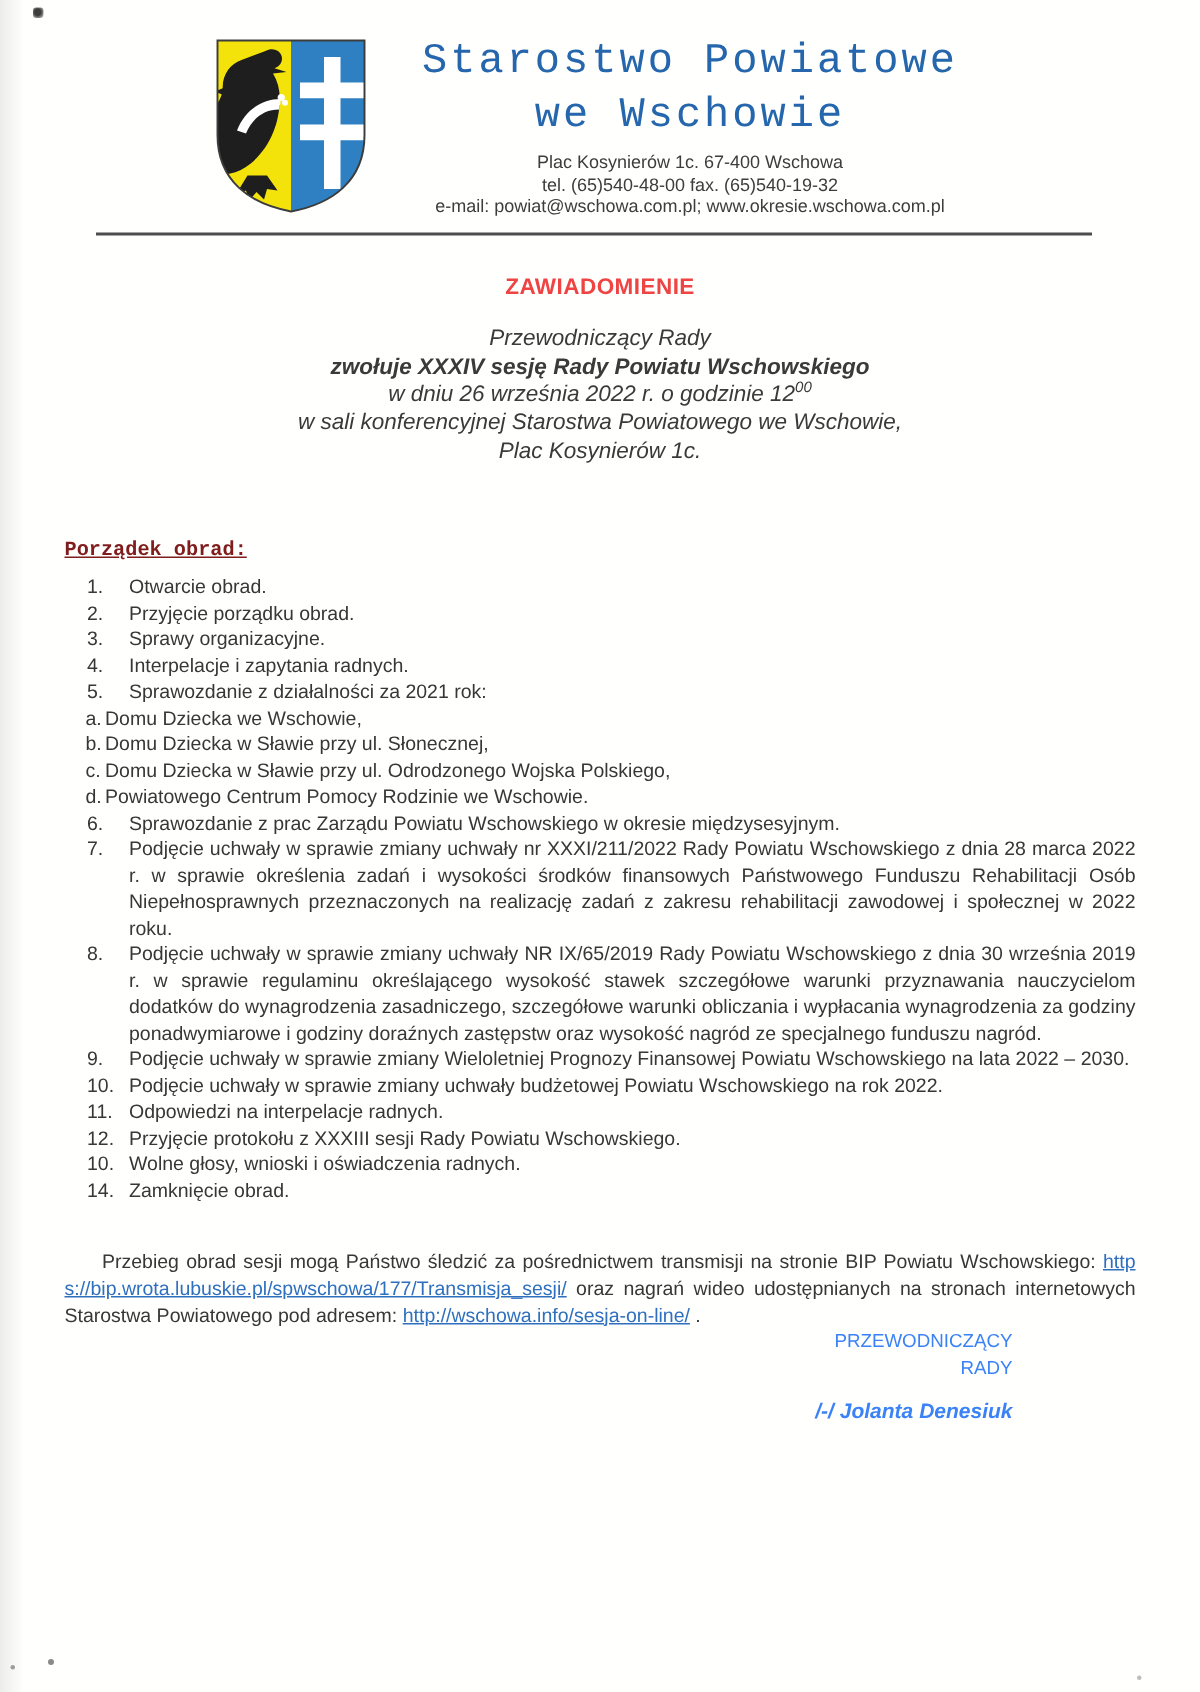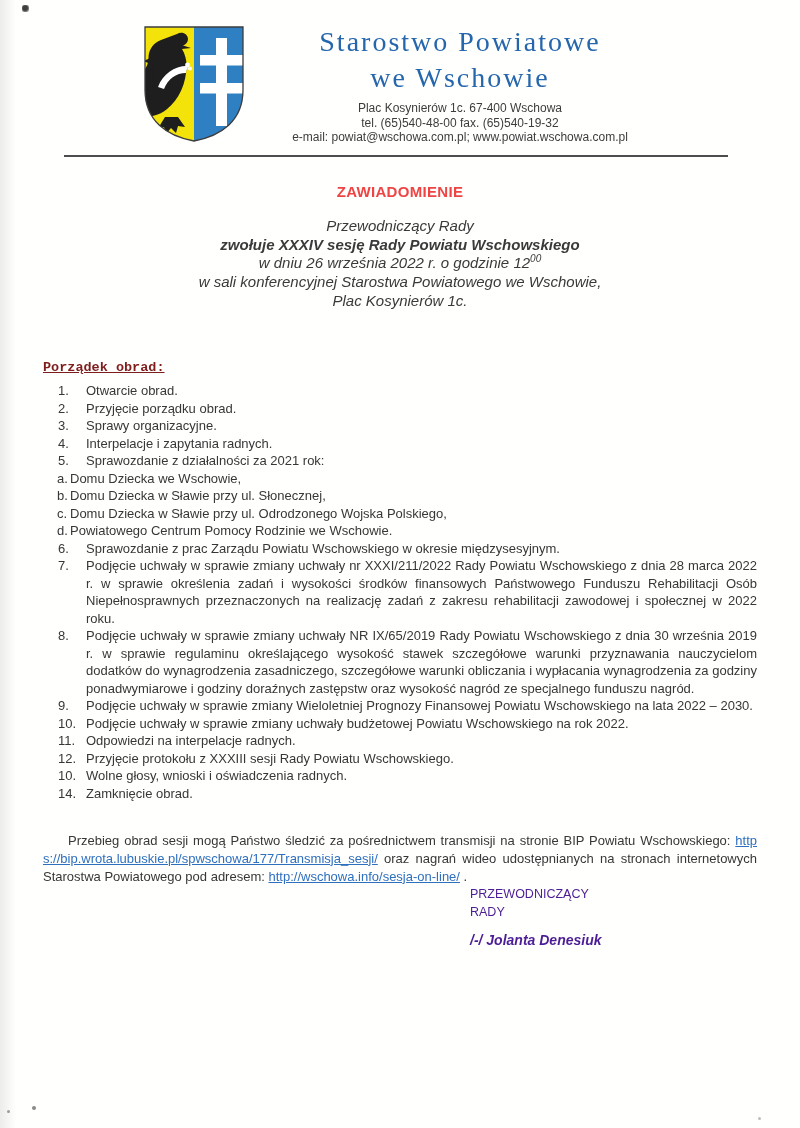--- a/index.html
+++ b/index.html
@@ -10,21 +10,21 @@
     color:#373737;
     -webkit-font-smoothing:antialiased;
   }
   .page { position:relative; width:800px; height:1128px; overflow:hidden; background:#fffffe; }
   .edge-shade { position:absolute; left:0; top:0; bottom:0; width:16px;
     background:linear-gradient(90deg, rgba(110,110,110,0.13), rgba(110,110,110,0)); }
 
   
   .crest { position:absolute; left:141px; top:24px; width:106px; height:121px; }
   .org-block { position:absolute; left:245px; top:24px; width:430px; text-align:center;
-    font-family:Liberation Serif, serif;
+    font-family:Liberation Mono, monospace;
     font-size:28px; line-height:36px; letter-spacing:2px; color:#2566ac; font-weight:normal; }
   .address-block { position:absolute; left:245px; top:101px; width:430px; text-align:center;
     font-size:12px; line-height:14.6px; color:#3d3d3d; }
   .rule { position:absolute; left:64px; top:155px; width:664px; height:2px; background:#4d4d4d; }
 
   
   .notice-title { position:absolute; left:43px; top:183px; width:714px; text-align:center;
     font-weight:bold; font-size:15px; letter-spacing:0.3px; color:#ef4444; }
   .intro { position:absolute; left:43px; top:217px; width:714px; text-align:center;
     font-style:italic; font-size:15px; line-height:18.7px; color:#3a3a3a; }
@@ -42,21 +42,21 @@
   .a-sub { display:flex; margin-left:14px; }
   .a-letter { flex:none; width:13px; }
   .a-sub .a-text { flex:1; }
 
   
   .broadcast { position:absolute; left:43px; top:832px; width:714px; margin:0;
     font-size:13px; line-height:17.8px; text-align:justify; text-indent:25px; color:#373737; }
   .broadcast a { color:#2e6fbe; text-decoration:underline; cursor:pointer; word-break:break-all; }
 
   
-  .signature { position:absolute; left:470px; top:886px; width:205px; text-align:left; color:#4c1d95; }
+  .signature { position:absolute; left:470px; top:886px; width:205px; text-align:right; color:#3b82f6; }
   .sig-role { font-size:12.5px; line-height:17.5px; }
   .sig-name { margin-top:11px; font-size:14px; font-weight:bold; font-style:italic; }
 
   
   .speck { position:absolute; }
   .speck-1 { left:22px; top:5px;  width:7px; height:7px; border-radius:2px;
     background:radial-gradient(circle at 45% 45%, #3e3e3e 0 40%, #8f8f8f 70%, rgba(160,160,160,0) 100%); }
   .speck-2 { left:32px; top:1106px; width:4px; height:4px; border-radius:50%; background:#8a8a8a; }
   .speck-3 { left:7px;  top:1110px; width:3px; height:3px; border-radius:50%; background:#9d9d9d; }
   .speck-4 { left:758px; top:1117px; width:3px; height:3px; border-radius:50%; background:#bdbdbd; }
@@ -101,21 +101,21 @@
   </div>
 
   <div class="org-block">
     <div>Starostwo Powiatowe</div>
     <div>we Wschowie</div>
   </div>
 
   <div class="address-block">
     <div>Plac Kosynierów 1c. 67-400 Wschowa</div>
     <div>tel. (65)540-48-00 fax. (65)540-19-32</div>
-    <div>e-mail: powiat@wschowa.com.pl; www.powiat.wschowa.com.pl</div>
+    <div>e-mail: powiat@wschowa.com.pl; www.okresie.wschowa.com.pl</div>
   </div>
 
   <div class="rule"></div>
 
   <div class="notice-title">ZAWIADOMIENIE</div>
 
   <div class="intro">
     <div>Przewodniczący Rady</div>
     <div class="bold">zwołuje XXXIV sesję Rady Powiatu Wschowskiego</div>
     <div><span>w dniu 26 września 2022 r. o godzinie 12</span><sup>00</sup></div>

